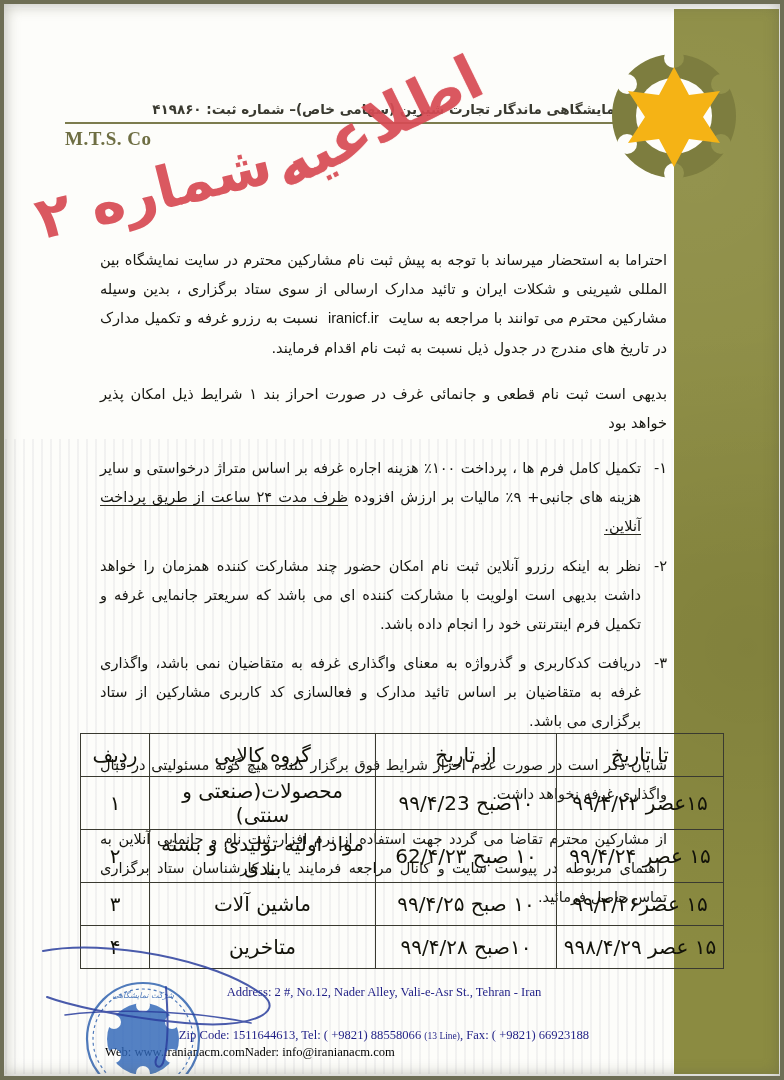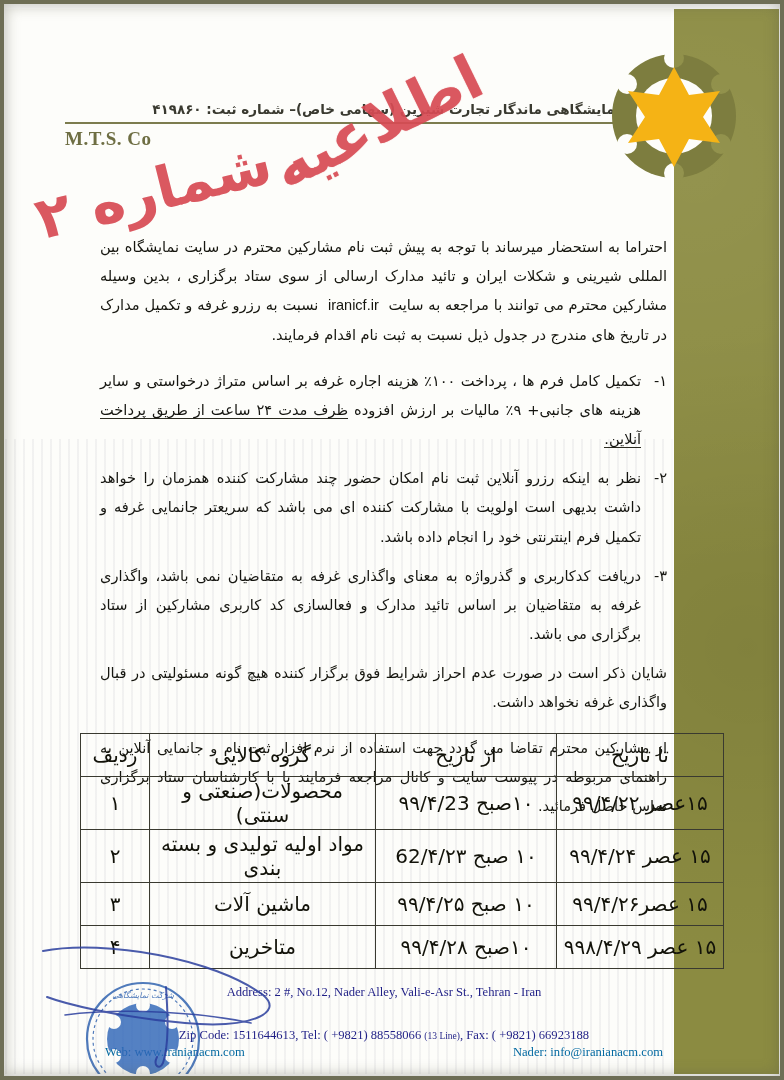--- a/index.html
+++ b/index.html
@@ -143,21 +143,21 @@
   
   .body-wrap{
     position:absolute;
     right:112px;
     left:95px;
     top:222px;
     z-index:10;
     color:#151510;
   }
   p.para{
-    margin:1px 0 16px 0;
+    margin:14px 0 16px 0;
     font-size:14.6px;
     line-height:2.0;
     text-align:justify;
     text-align-last:right;
     color:#16160f;
   }
   .ltr-inline{
     direction:ltr;
     display:inline-block;
     font-family:"Liberation Sans","DejaVu Sans",sans-serif;
@@ -259,25 +259,24 @@
     direction:ltr;
     text-align:center;
     font-family:"Liberation Serif","DejaVu Serif",serif;
     font-size:12.6px;
     line-height:1.5;
     color:#1f1f86;
     margin-top:24px;
   }
   .f-row{
     display:flex;
-    justify-content:space-between;
     direction:ltr;
     font-family:"Liberation Serif","DejaVu Serif",serif;
     font-size:12.6px;
-    color:#0369a1;
+    color:#000000;
     padding:0 4px;
   }
   .tiny{ font-size:9.5px; }
 </style>
 </head>
 <body>
 
 <div class="page">
   <div class="paper">
 
@@ -314,20 +313,21 @@
     </div>
 
     <div class="redstamp redstamp-1">اطلاعیه</div>
     <div class="redstamp redstamp-2">شماره ۲</div>
 
 
     <div class="body-wrap">
 
       <p class="para"><span>احتراما به استحضار میرساند با توجه به پیش ثبت نام مشارکین محترم در سایت نمایشگاه بین المللی شیرینی و شکلات ایران و تائید مدارک ارسالی از سوی ستاد برگزاری ، بدین وسیله مشارکین محترم می توانند با مراجعه به سایت</span>&nbsp;&nbsp;<span class="ltr-inline">iranicf.ir</span>&nbsp;&nbsp;<span>نسبت به رزرو غرفه و تکمیل مدارک در تاریخ های مندرج در جدول ذیل نسبت به ثبت نام اقدام فرمایند.</span></p>
 
+      <p class="para">بدیهی است ثبت نام قطعی و جانمائی غرف در صورت احراز بند ۱ شرایط ذیل امکان پذیر خواهد بود</p>
 
       <ol class="conds">
         <li>
           <span class="num">۱-</span>
           <span>تکمیل کامل فرم ها ، پرداخت ۱۰۰٪ هزینه  اجاره غرفه بر اساس متراژ  درخواستی و سایر هزینه های جانبی+ ۹٪ مالیات بر ارزش افزوده</span>
           <span class="u-line">ظرف مدت ۲۴ ساعت از طریق پرداخت آنلاین.</span>
         </li>
         <li>
           <span class="num">۲-</span>
           <span>نظر به اینکه رزرو آنلاین ثبت نام امکان حضور چند مشارکت کننده همزمان را خواهد داشت بدیهی است اولویت با مشارکت کننده ای می باشد که سریعتر جانمایی غرفه و تکمیل فرم اینترنتی خود را انجام داده باشد.</span>

